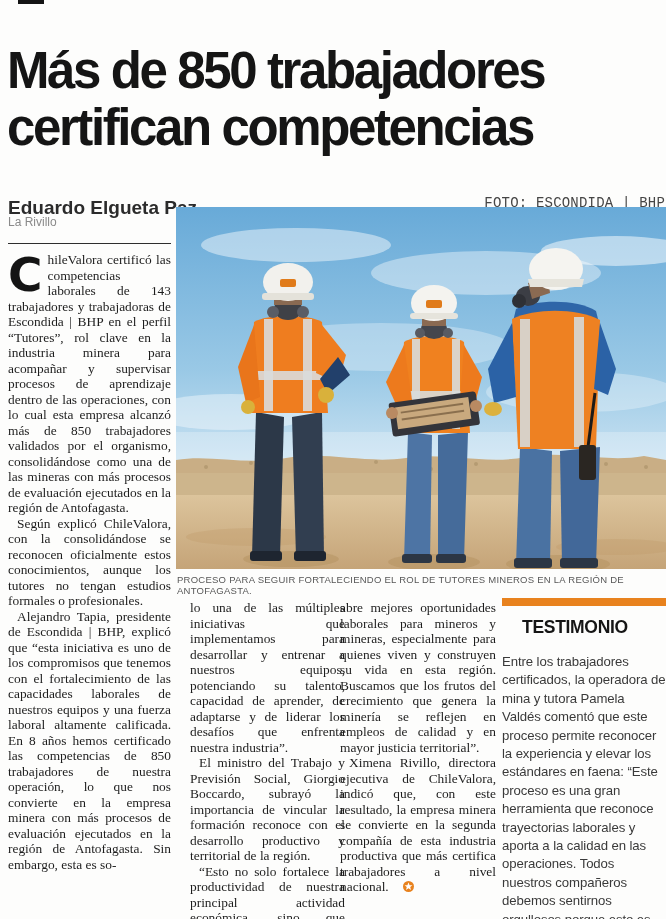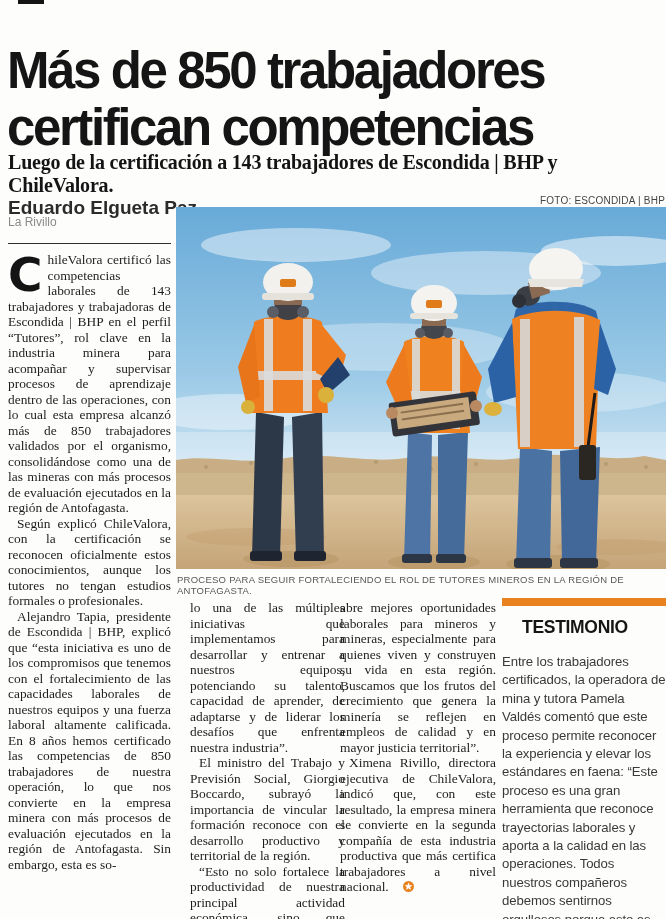--- a/index.html
+++ b/index.html
@@ -16,22 +16,22 @@
   }
   .subheadline{
     position:absolute;left:8px;top:151px;width:655px;
     font-family:"Liberation Serif",serif;font-weight:700;
     font-size:20px;color:#141414;letter-spacing:-0.2px;
   }
   .byline{position:absolute;left:8px;top:200px;font-family:"Liberation Sans",sans-serif;}
   .byline .author{font-size:19px;font-weight:700;color:#2b2b2b;line-height:15px;}
   .byline .publication{font-size:12px;color:#8a8a8a;line-height:14px;}
   .photo-credit{
-    position:absolute;right:1px;top:195px;font-family:Liberation Sans, sans-serif;
-    font-size:10px;color:#454545;letter-spacing:0.2px;
+    position:absolute;right:1px;top:195px;font-family:Liberation Mono, monospace;
+    font-size:14px;color:#454545;letter-spacing:0.2px;
   }
   .photo{position:absolute;left:176px;top:207px;width:490px;height:362px;}
   .photo svg{display:block;}
   .caption{
     position:absolute;left:177px;top:574px;width:489px;
     font-family:"Liberation Sans",sans-serif;font-size:9.5px;color:#575757;
     letter-spacing:0.25px;
   }
   .col{
     position:absolute;font-size:13.4px;line-height:15.5px;text-align:justify;
@@ -62,21 +62,20 @@
 </style>
 </head>
 <body>
 
 <div class="page">
 
   <div class="black-mark"></div>
 
   <h1 class="headline">Más de 850 trabajadores certifican competencias</h1>
 
-  <div class="subheadline">Luego de la certificación a 143 trabajadores de Escondida | BHP y ChileValora.</div>
 
   <div class="byline">
     <div class="author">Eduardo Elgueta Paz</div>
     <div class="publication">La Rivillo</div>
   </div>
 
   <div class="photo-credit">FOTO: ESCONDIDA | BHP</div>
 
   <div class="photo">
     <svg width="490" height="362" viewBox="0 0 490 362" xmlns="http://www.w3.org/2000/svg">
@@ -192,21 +191,21 @@
         <ellipse cx="380" cy="62" rx="27" ry="21" fill="#f5f4f0"></ellipse>
         <path d="M352,72 L408,72 L406,80 L354,80 Z" fill="#e6e4dc"></path>
       </g>
     </svg>
   </div>
 
   <div class="caption">PROCESO PARA SEGUIR FORTALECIENDO EL ROL DE TUTORES MINEROS EN LA REGIÓN DE ANTOFAGASTA.</div>
 
   <div class="col col1">
     <p><span class="dropcap">C</span><span>hileValora certificó las competencias laborales de 143 trabajadores y trabajadoras de Escondida | BHP en el perfil “Tutores”, rol clave en la industria minera para acompañar y supervisar procesos de aprendizaje dentro de las operaciones, con lo cual esta empresa alcanzó más de 850 trabajadores validados por el organismo, consolidándose como una de las mineras con más procesos de evaluación ejecutados en la región de Antofagasta.</span></p>
-    <p>Según explicó ChileValora, con la certificación se reconocen oficialmente estos conocimientos, aunque los tutores no tengan estudios formales o profesionales.</p>
+    <p>Según explicó ChileValora, con la consolidándose se reconocen oficialmente estos conocimientos, aunque los tutores no tengan estudios formales o profesionales.</p>
     <p>Alejandro Tapia, presidente de Escondida | BHP, explicó que “esta iniciativa es uno de los compromisos que tenemos con el fortalecimiento de las capacidades laborales de nuestros equipos y una fuerza laboral altamente calificada. En 8 años hemos certificado las competencias de 850 trabajadores de nuestra operación, lo que nos convierte en la empresa minera con más procesos de evaluación ejecutados en la región de Antofagasta. Sin embargo, esta es so-</p>
   </div>
 
   <div class="col col2">
     <p>lo una de las múltiples iniciativas que implementamos para desarrollar y entrenar a nuestros equipos, potenciando su talento, capacidad de aprender, de adaptarse y de liderar los desafíos que enfrenta nuestra industria”.</p>
     <p>El ministro del Trabajo y Previsión Social, Giorgio Boccardo, subrayó la importancia de vincular la formación reconoce con el desarrollo productivo y territorial de la región.</p>
     <p>“Esto no solo fortalece la productividad de nuestra principal actividad económica, sino que también</p>
   </div>
 
   <div class="col col3">

